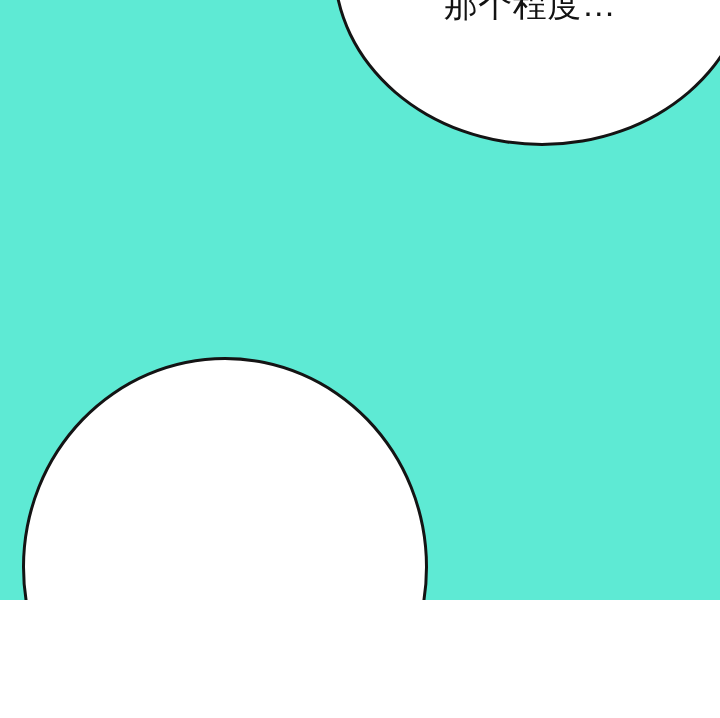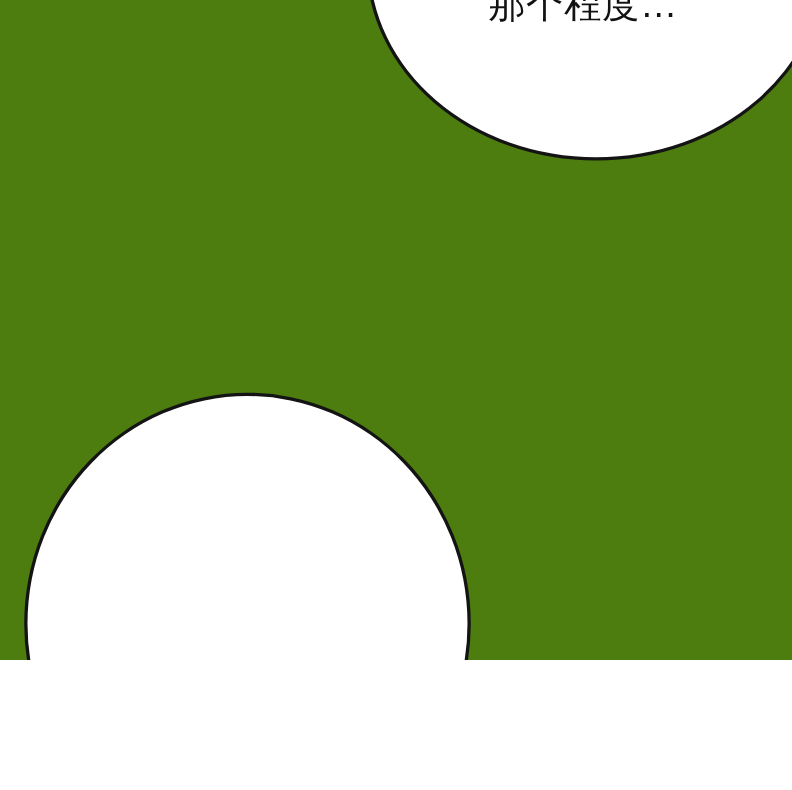--- a/index.html
+++ b/index.html
@@ -8,21 +8,21 @@
     padding: 0;
     background: #ffffff;
   }
   body {
     font-family: "Liberation Sans", "DejaVu Sans", sans-serif;
   }
   #page {
     position: relative;
     width: 720px;
     height: 600px;
-    background: #4d7c0f;
+    background: #5eead4;
     overflow: hidden;
     margin: 0;
   }
   .layer {
     position: absolute;
     top: 0;
     left: 0;
     width: 720px;
     height: 718px;
   }

